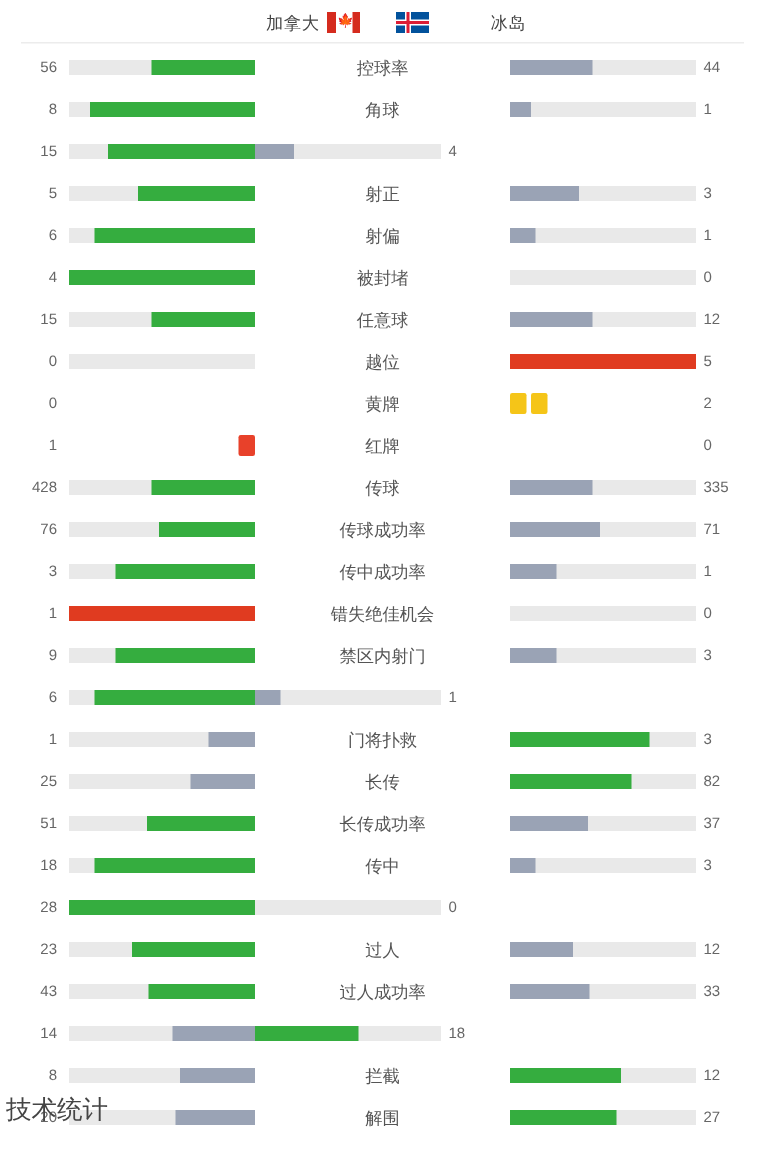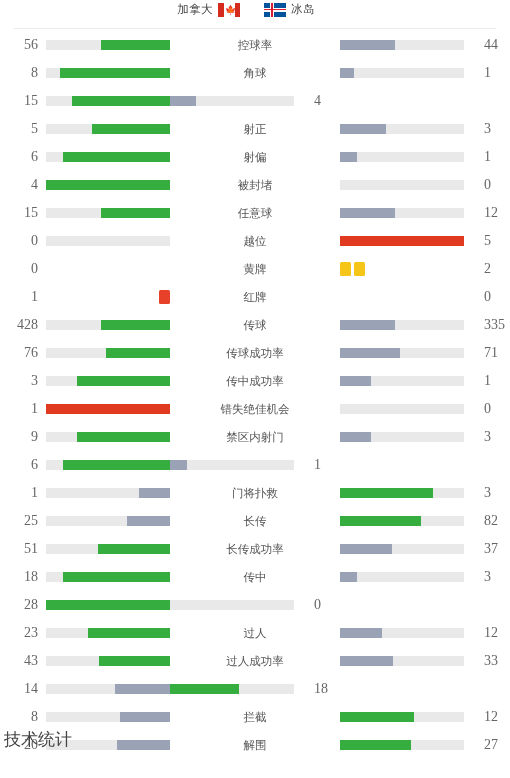--- a/index.html
+++ b/index.html
@@ -9,32 +9,32 @@
     font-family:"DejaVu Sans","Liberation Sans",sans-serif;
     color:#555;
     overflow:hidden;
     position:relative;
   }
   #stats-panel{ width:510px; position:relative; }
 
   
   .header{
     display:flex;
-    align-items:flex-start;
+    align-items:center;
     height:28px;
     padding-top:2px;
     box-sizing:border-box;
   }
   .team{
     display:flex;align-items:center;
     font-size:11.5px;color:#444;
     white-space:nowrap;
   }
   .team.home{ width:258px; justify-content:flex-end; padding-right:18px; box-sizing:border-box;}
-  .team.away{ flex:1; justify-content:flex-start; padding-left:6px; box-sizing:border-box;}
+  .team.away{ flex:1; justify-content:flex-start; padding-left:6px; box-sizing:border-box;gap:36px;}
   .team .tname{ letter-spacing:.4px; }
   .flag{ width:22px;height:14px;display:inline-block;position:relative;overflow:hidden;flex:none;}
   .team.home .flag{ margin-left:5px; }
   .team.away .flag{ margin-right:5px; }
 
   
   .flag-ca{ background:#ffffff; }
   .flag-ca::before,.flag-ca::after{
     content:"";position:absolute;top:0;bottom:0;width:5.5px;background:#d52b1e;
   }
@@ -53,26 +53,26 @@
 
   .divider{ height:1px;background:#ececec;margin:0 14px; }
 
   
   .rows{ padding-top:2px; }
   .row{
     display:flex;align-items:center;
     height:28px;
   }
   .val{
-    font-size:14px;color:#666;
+    font-size:10px;color:#666;
     width:38px;flex:none;
-    font-family:Liberation Serif, serif;
+    font-family:Liberation Sans, sans-serif;
   }
   .val.left{ text-align:right; padding-right:8px; box-sizing:border-box; width:46px;}
-  .val.right{ text-align:left; padding-left:20px; box-sizing:border-box; width:46px;}
+  .val.right{ text-align:left; padding-left:5px; box-sizing:border-box; width:46px;}
 
   .track{
     height:10px;flex:none;width:124px;
     background:#e9e9e9;position:relative;overflow:hidden;
   }
   .fill{ position:absolute;top:0;bottom:0; }
   .track.left .fill{ right:0; }
   .track.right .fill{ left:0; }
 
   .label{

